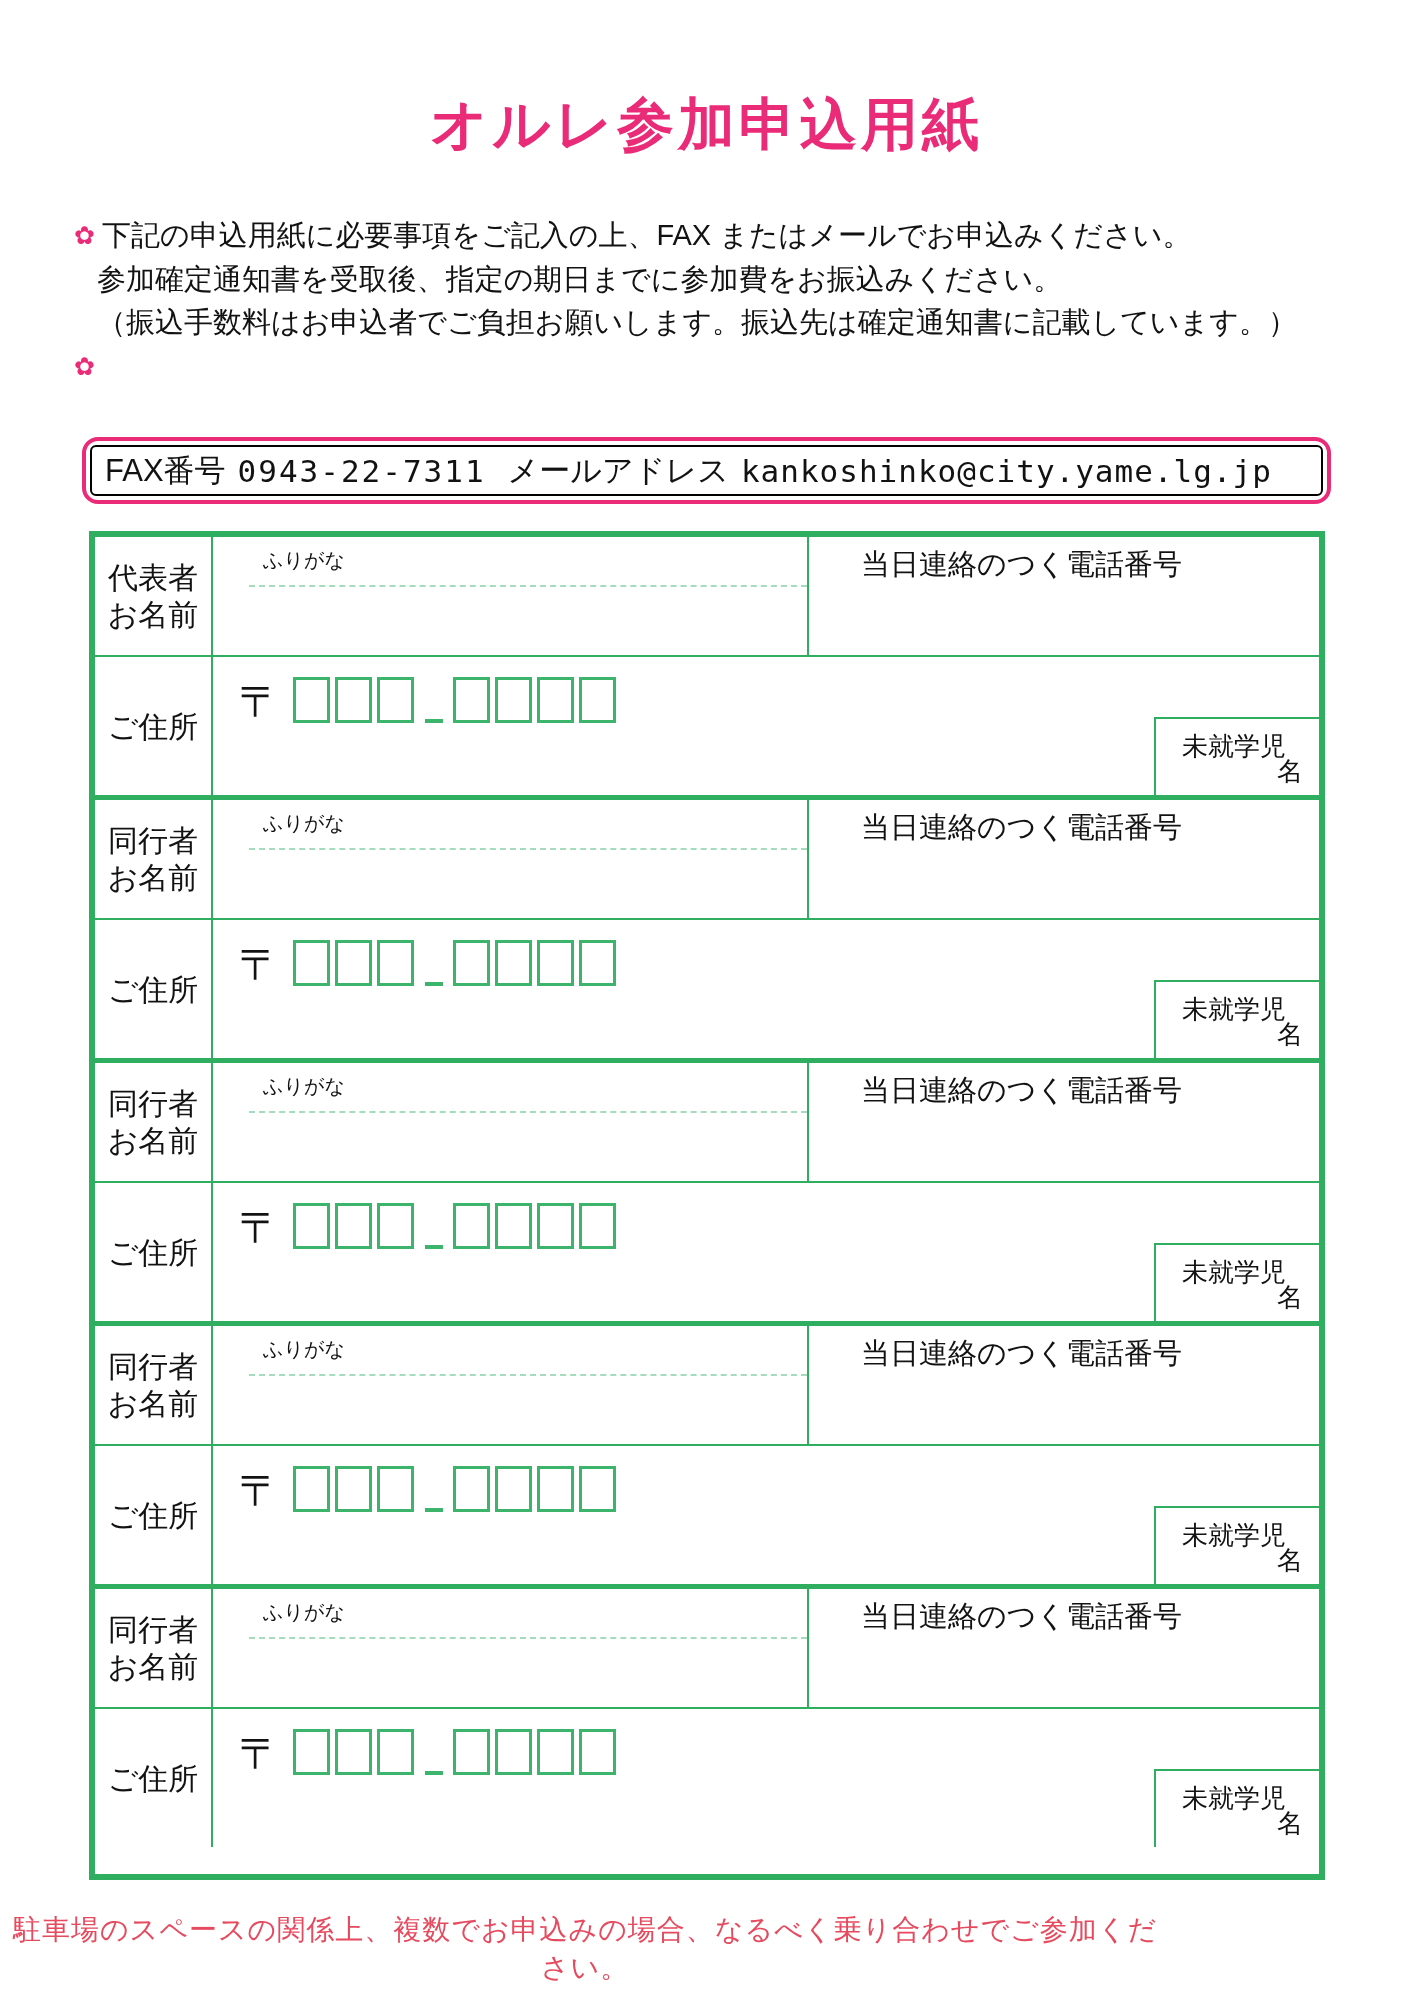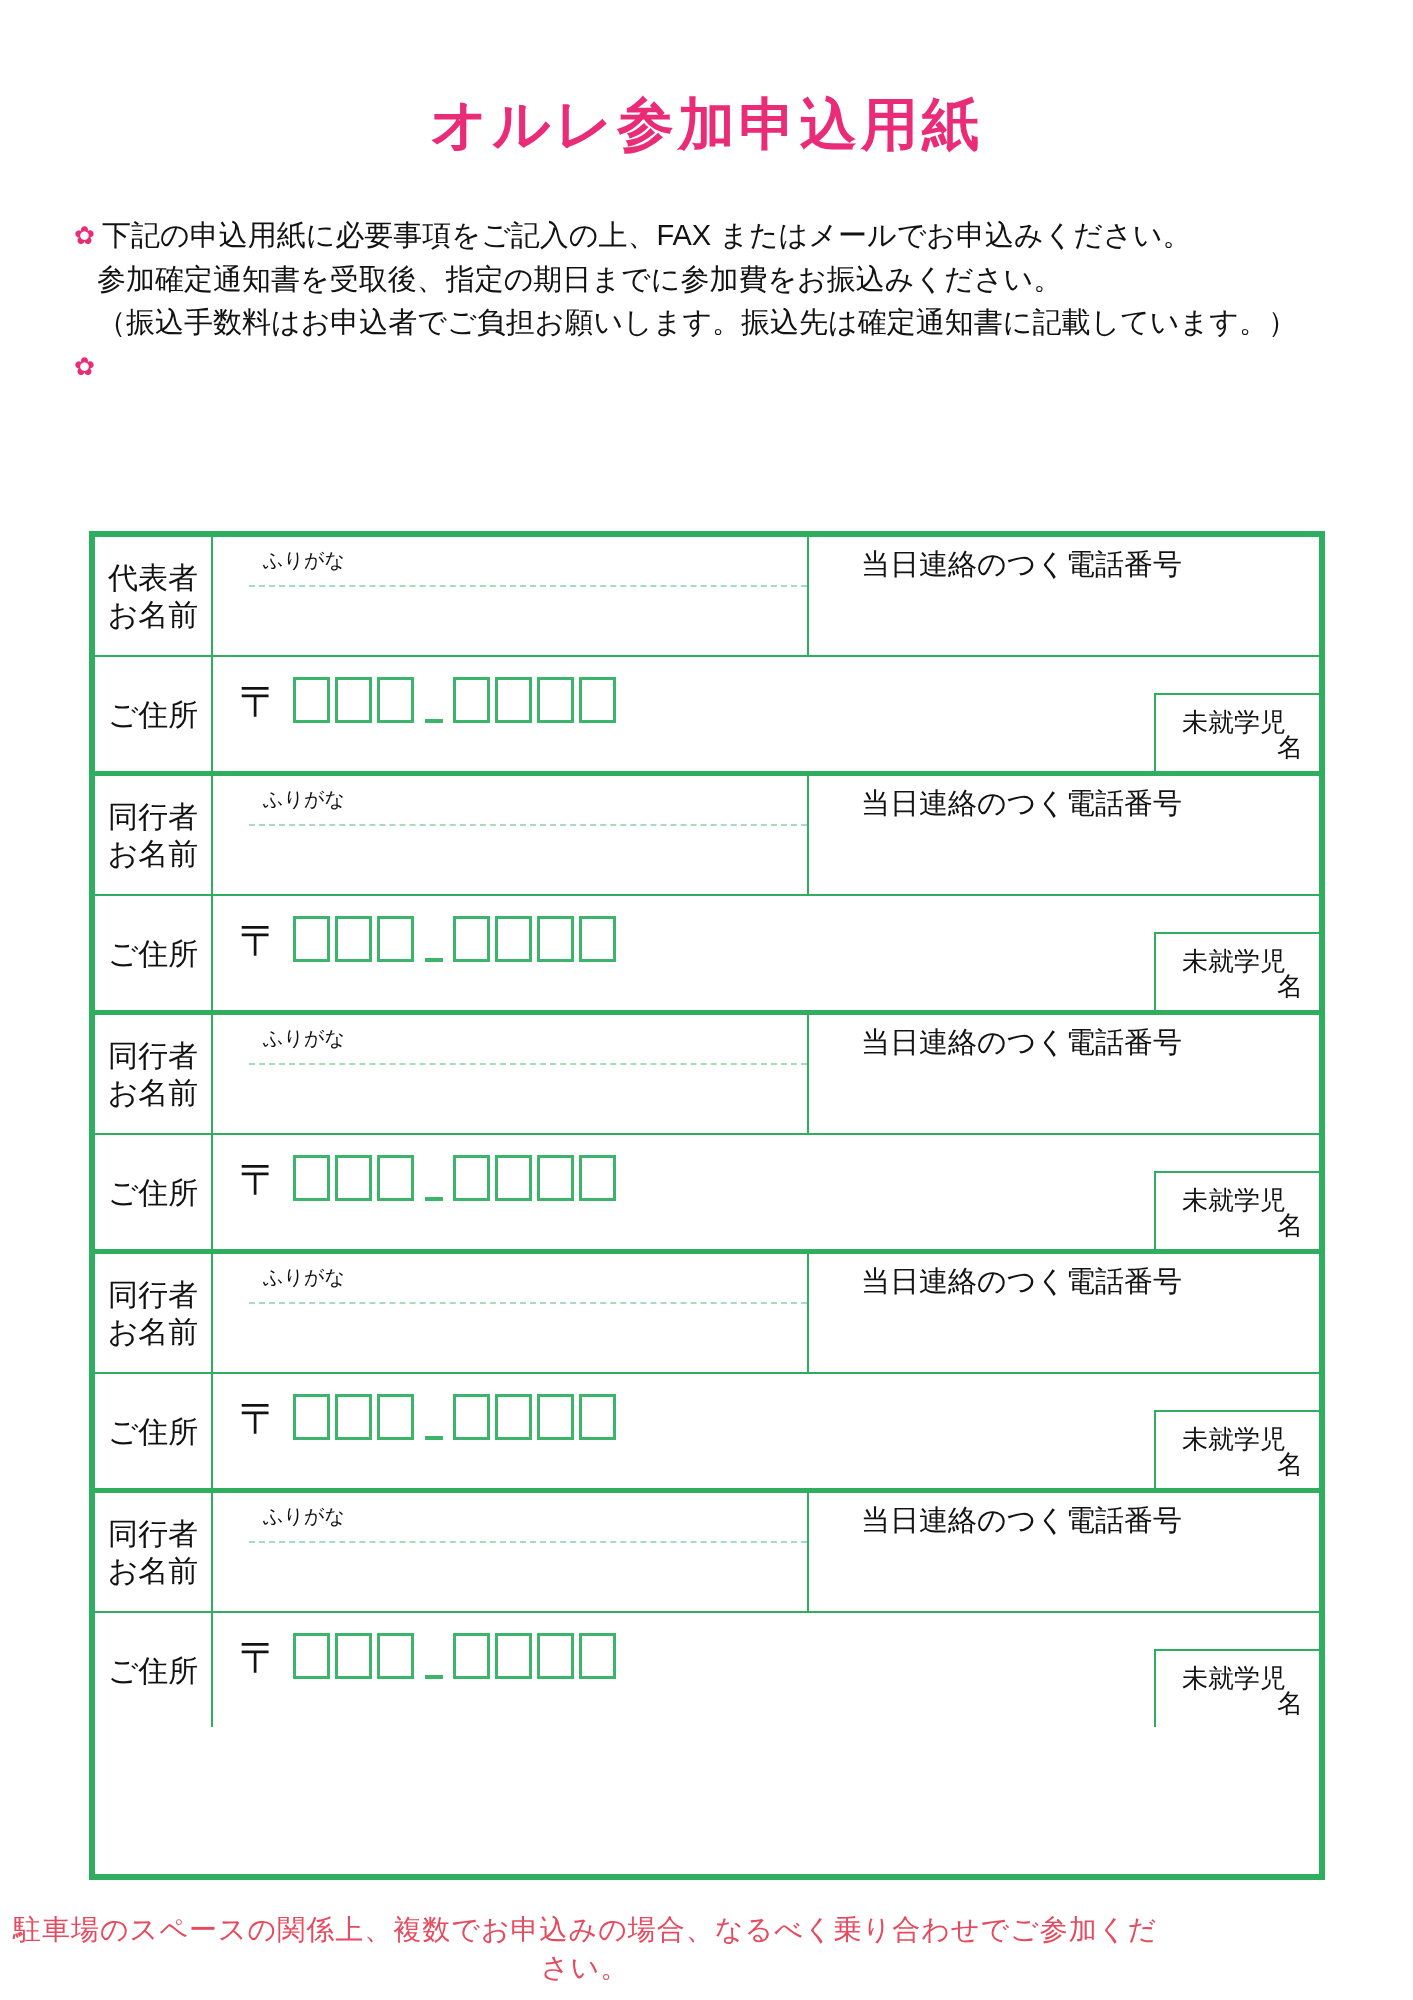--- a/index.html
+++ b/index.html
@@ -57,21 +57,21 @@
 
   
   .apptable{
     position:absolute;left:89px;top:500px;width:1236px;height:1349px;
     border:6px solid var(--green);background:#fff;overflow:hidden;
   }
   .block{border-top:5px solid var(--green);}
   .block:first-child{border-top:none;}
   .row{display:flex;}
   .name-row{height:120px;border-bottom:2px solid var(--green);gap:36px;}
-  .addr-row{height:114px;}
+  .addr-row{height:138px;}
   .label-cell{
     width:118px;flex-shrink:0;border-right:2px solid var(--green);
     display:flex;flex-direction:column;align-items:center;justify-content:center;
     font-size:30px;line-height:37px;text-align:center;
   }
   .furigana-cell{
     width:560px;flex-shrink:0;border-right:2px solid var(--green);
     position:relative;padding:10px 12px 0 14px;
   }
   .furigana-label{font-size:20px;}
@@ -114,20 +114,28 @@
         <span>参加確定通知書を受取後、指定の期日までに参加費をお振込みください。</span>
       </div>
       <div class="intro-line indent">
         <span>（振込手数料はお申込者でご負担お願いします。振込先は確定通知書に記載しています。）</span>
       </div>
       <div class="intro-line">
         <span class="flower">✿</span>
       </div>
     </div>
 
+  <div class="faxbox">
+    <div class="faxbox-inner">
+      <span class="fax-label">FAX番号</span>
+      <span class="fax-number">0943-22-7311</span>
+      <span class="mail-label">メールアドレス</span>
+      <span class="mail-value">kankoshinko@city.yame.lg.jp</span>
+    </div>
+  </div>
 
   <div class="apptable">
   <div class="block">
     <div class="row name-row">
       <div class="label-cell">
         <span>代表者</span>
         <span>お名前</span>
       </div>
       <div class="furigana-cell">
         <div class="furigana-label">ふりがな</div>

